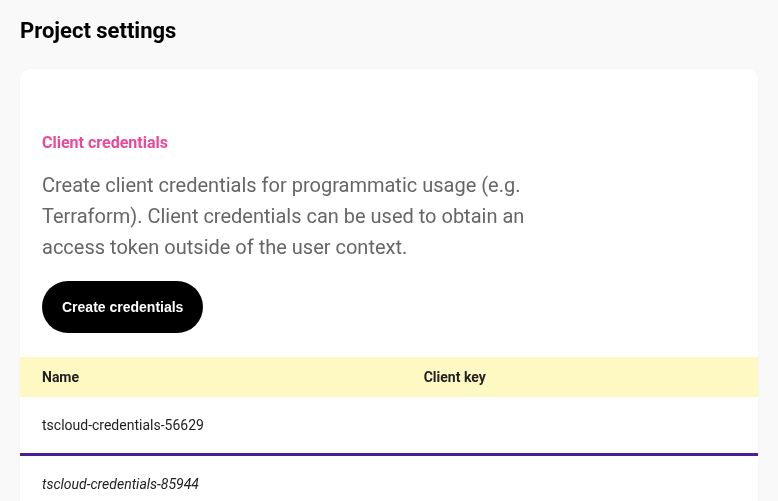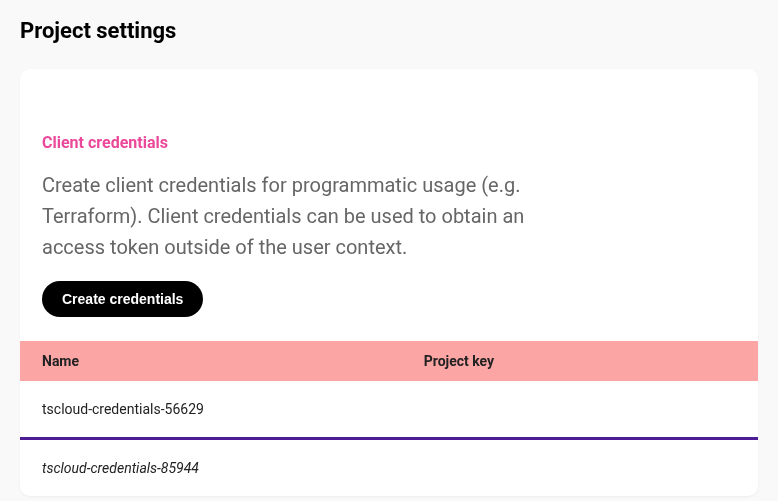--- a/index.html
+++ b/index.html
@@ -42,27 +42,27 @@
       max-width: 560px;
     }
     .create-btn {
       display: inline-block;
       background: #000;
       color: #fff;
       font-size: 14px;
       font-weight: 600;
       border: none;
       border-radius: 999px;
-      padding: 10px 20px;
+      padding: 18px 20px;
       margin: 18px 22px 24px 22px;
       cursor: pointer;
     }
     .table-header {
       display: flex;
-      background: #fca5a5;
+      background: #fef9c3;
       padding: 12px 22px;
       font-size: 14px;
       font-weight: 700;
       color: #222;
     }
     .col-name {
       flex: 0 0 55%;
     }
     .col-key {
       flex: 1;
@@ -84,21 +84,21 @@
 
 <h1 class="page-title">Project settings</h1>
 
 <div class="card">
   <h2 class="section-title">Client credentials</h2>
   <p class="section-desc">Create client credentials for programmatic usage (e.g. Terraform). Client credentials can be used to obtain an access token outside of the user context.</p>
   <button class="create-btn">Create credentials</button>
 
   <div class="table-header">
     <div class="col-name">Name</div>
-    <div class="col-key">Project key</div>
+    <div class="col-key">Client key</div>
   </div>
 
   <div class="table-row">
     <div class="col-name">tscloud-credentials-56629</div>
   </div>
 
   <div class="table-row">
     <div class="col-name">tscloud-credentials-85944</div>
   </div>
 </div>

